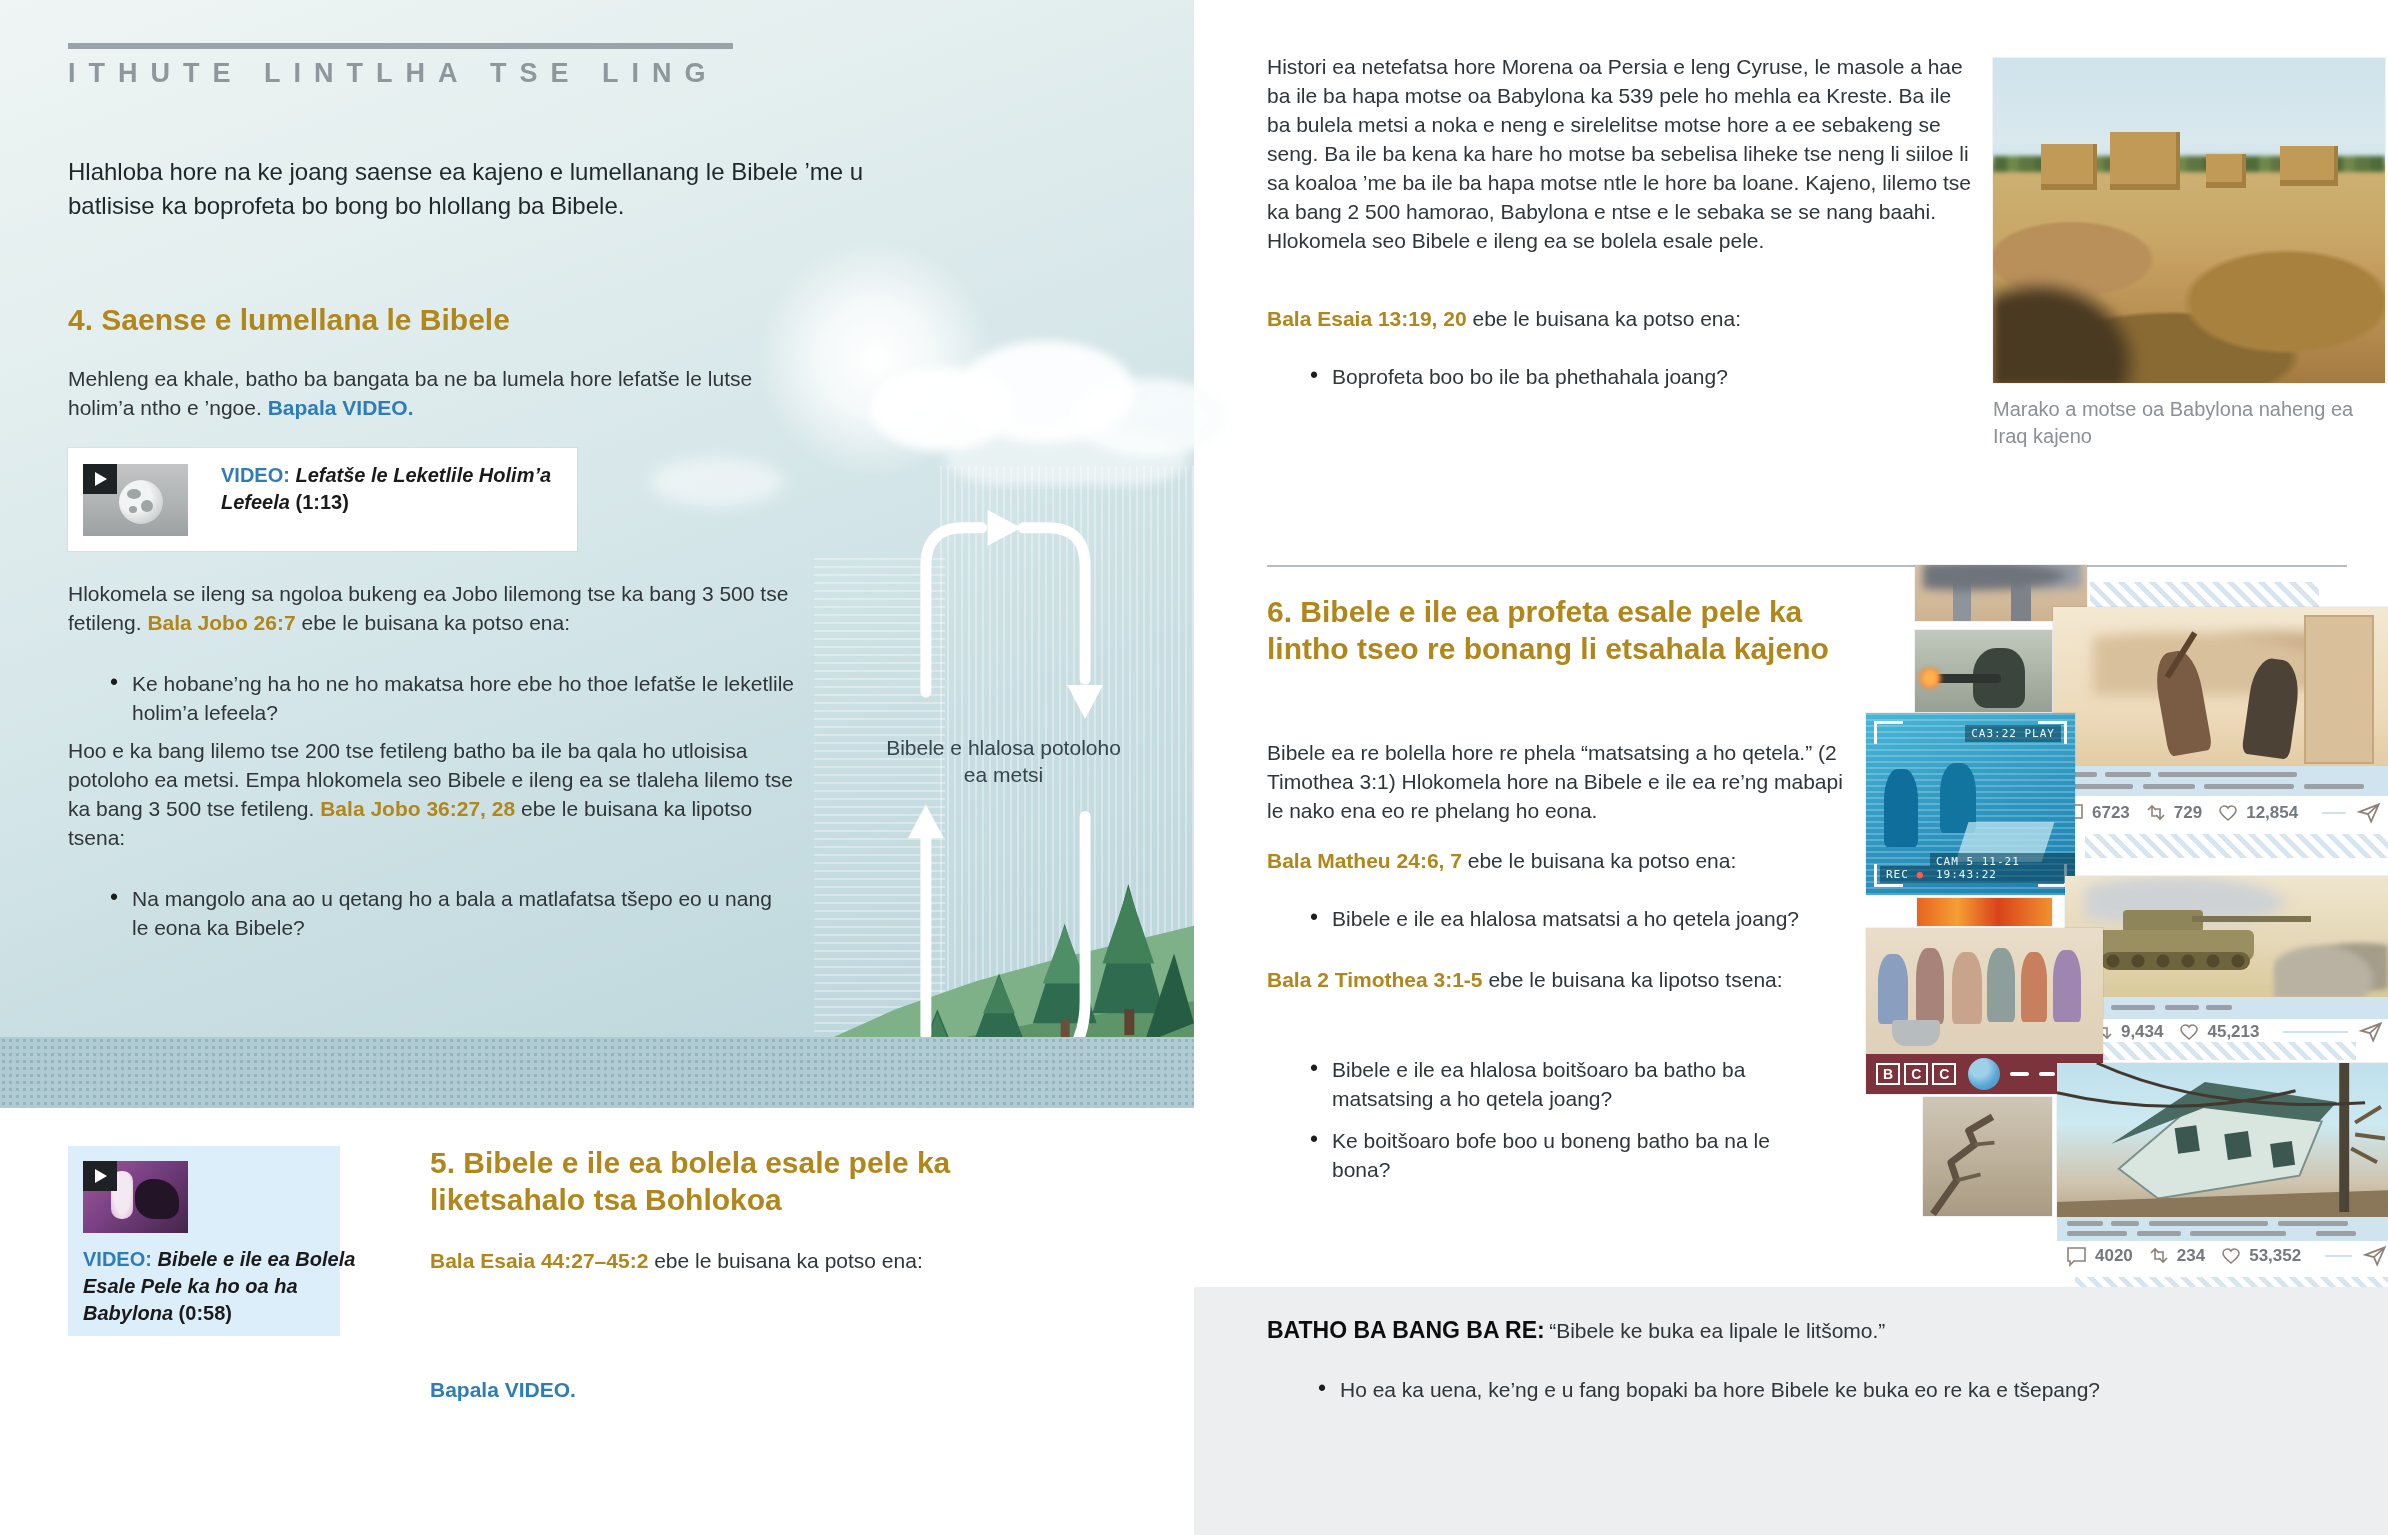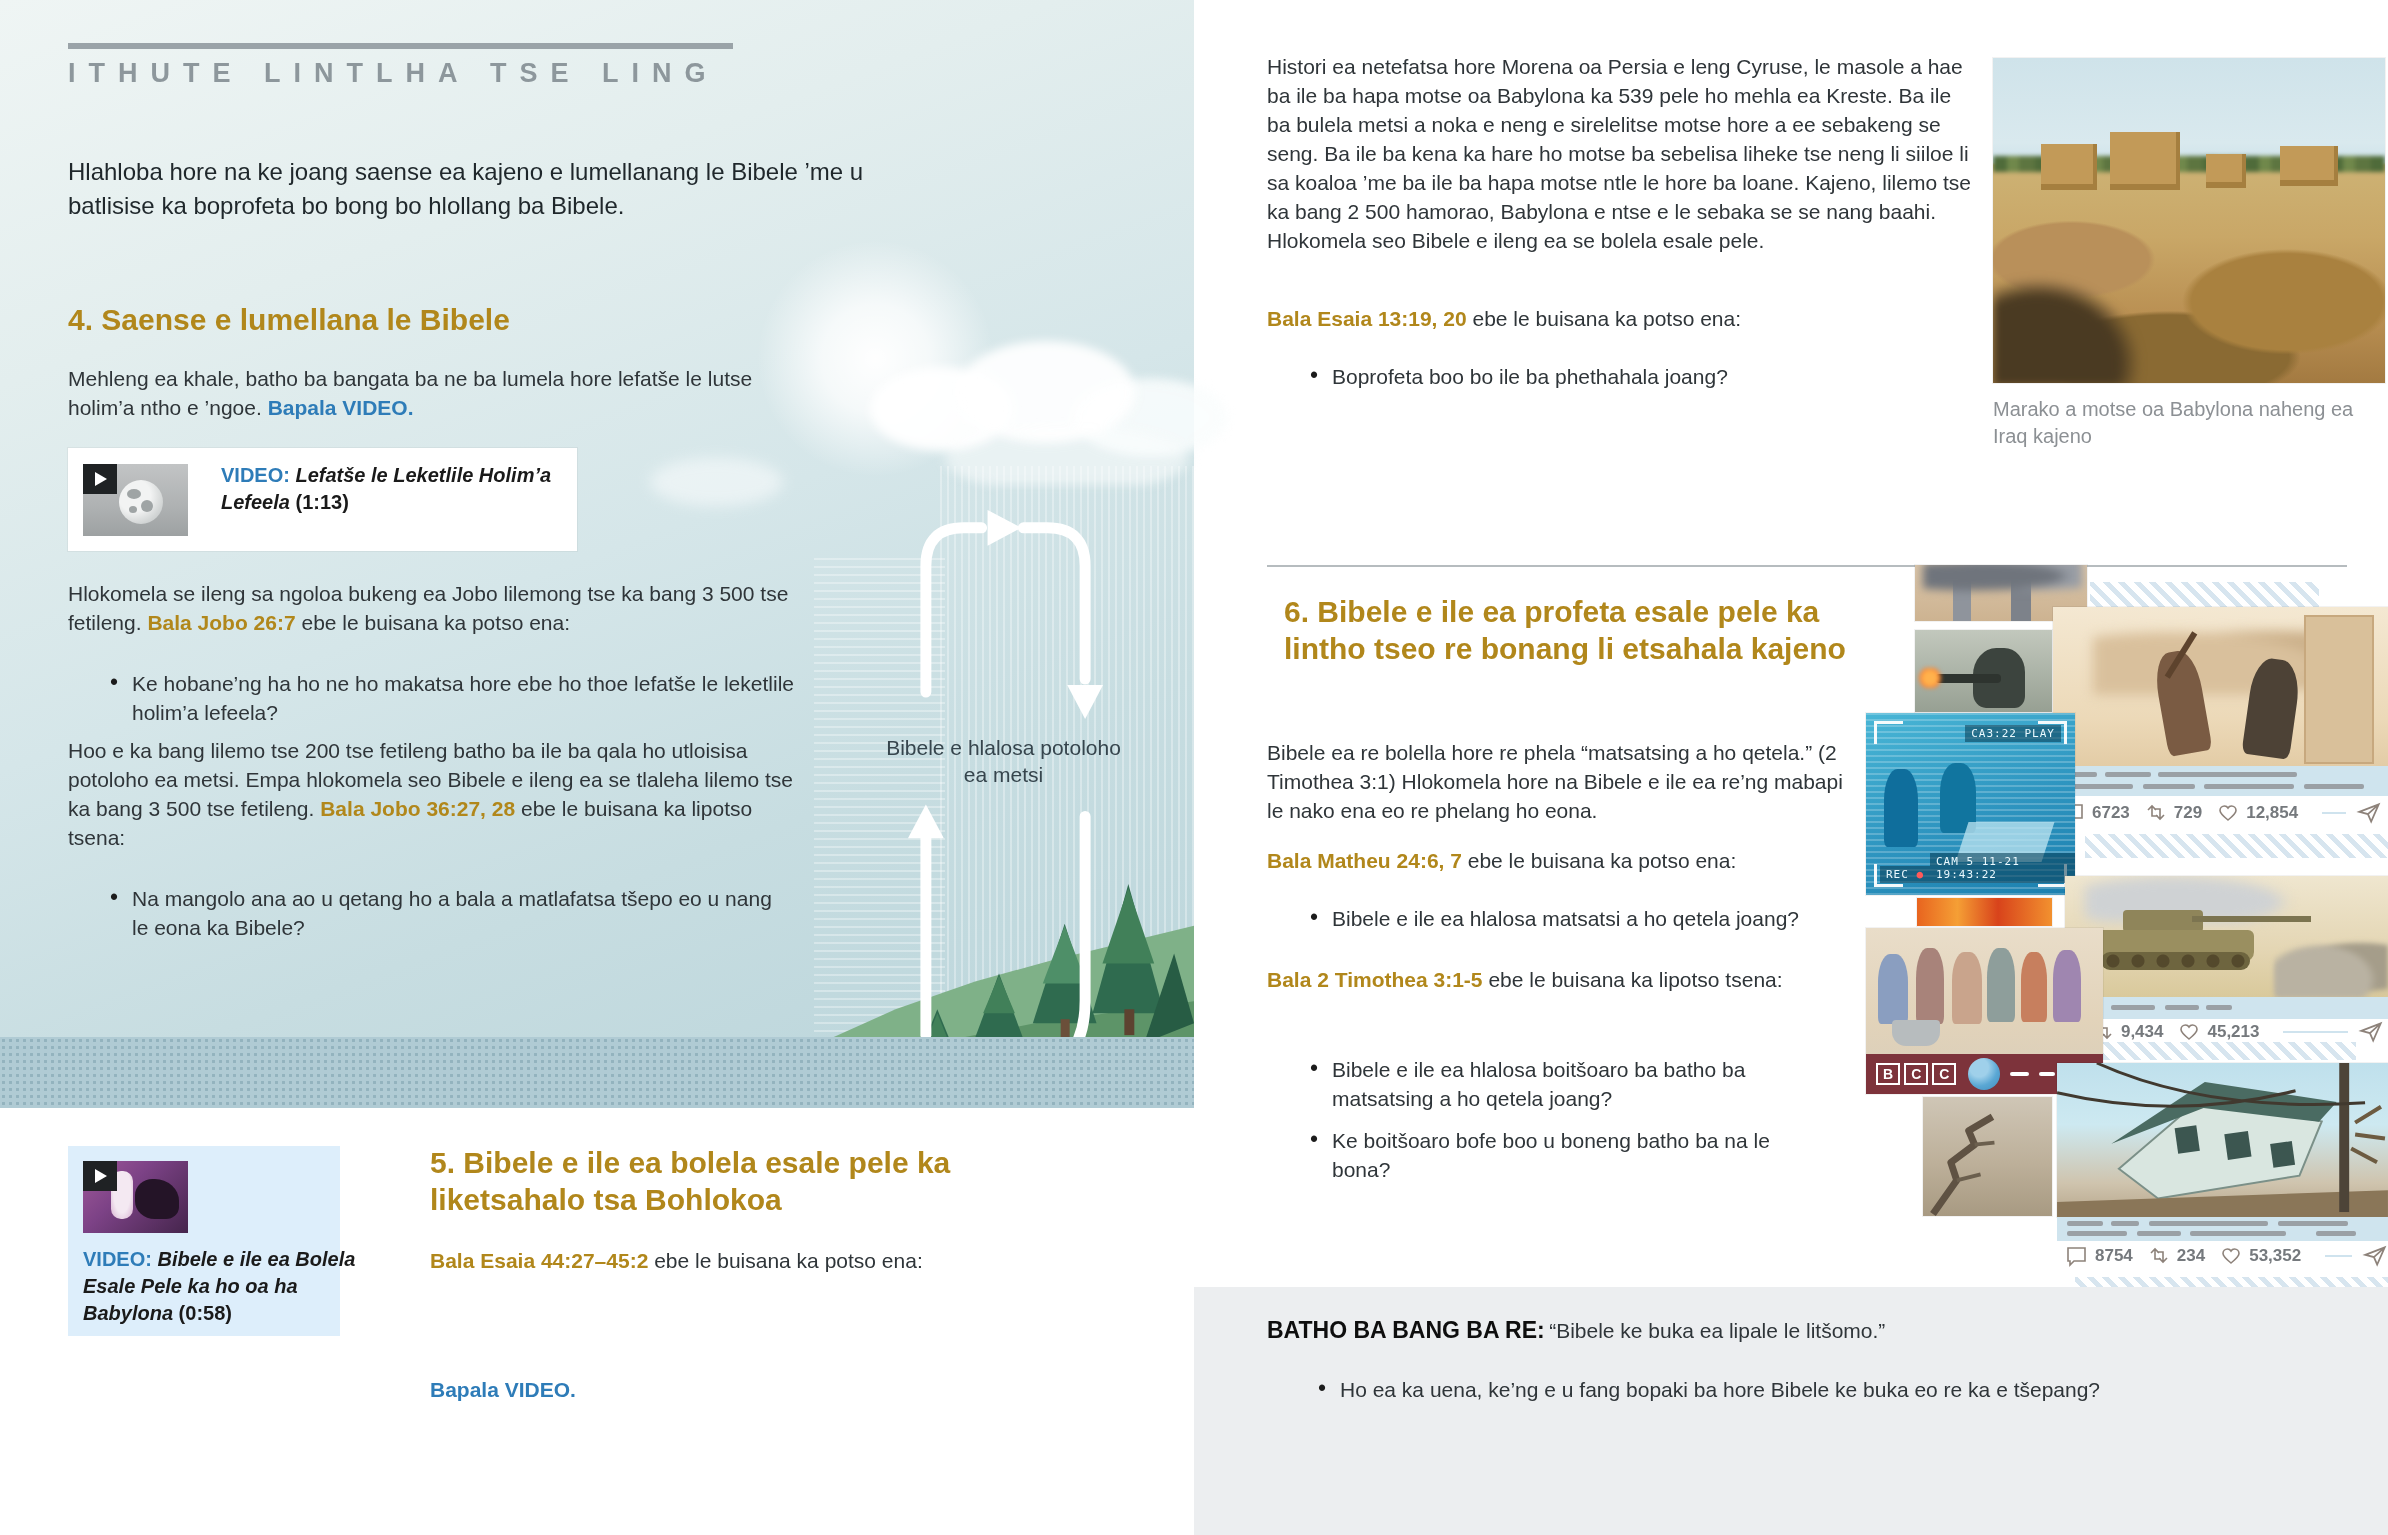--- a/index.html
+++ b/index.html
@@ -243,21 +243,21 @@
     <div class="ruin" style="left:48px;top:86px;width:56px;height:46px;"></div>
     <div class="ruin" style="left:117px;top:74px;width:70px;height:58px;"></div>
     <div class="ruin" style="left:213px;top:96px;width:40px;height:34px;"></div>
     <div class="ruin" style="left:287px;top:88px;width:58px;height:40px;"></div>
     <div class="shadow"></div>
   </div>
   <div class="abs caption" style="left:1993px;top:396px;width:390px;">Marako a motse oa Babylona naheng ea Iraq kajeno</div>
 
   <div class="abs divider"></div>
 
-  <div class="abs gold-h" style="left:1267px;top:593px;width:587px;margin-left:17px;">6. Bibele e ile ea profeta esale pele ka lintho tseo re bonang li etsahala kajeno</div>
+  <div class="abs gold-h" style="left:1267px;top:593px;width:587px;">6. Bibele e ile ea profeta esale pele ka lintho tseo re bonang li etsahala kajeno</div>
 
   <div class="abs bt" style="left:1267px;top:738px;width:597px;">Bibele ea re bolella hore re phela “matsatsing a ho qetela.” (2 Timothea 3:1) Hlokomela hore na Bibele e ile ea re’ng mabapi le nako ena eo re phelang ho eona.</div>
 
   <div class="abs bt" style="left:1267px;top:846px;width:597px;">
     <span class="goldref">Bala Matheu 24:6, 7</span>
     <span>ebe le buisana ka potso ena:</span>
   </div>
 
   <ul class="bullets abs bt" style="left:1290px;top:888px;width:517px;">
     <li>Bibele e ile ea hlalosa matsatsi a ho qetela joang?</li>
@@ -447,21 +447,21 @@
     <div class="dash" style="left:10px;top:14px;width:60px;"></div>
     <div class="dash" style="left:80px;top:14px;width:44px;"></div>
     <div class="dash" style="left:133px;top:14px;width:96px;"></div>
     <div class="dash" style="left:259px;top:14px;width:40px;"></div>
   </div>
 
   <div class="abs social" style="left:2065px;top:1241px;width:323px;height:30px;">
     <svg width="24" height="24" viewBox="0 0 24 24">
       <path d="M3 4 h17 v13 h-11 l-4 4 v-4 h-2 z" fill="none" stroke="#8d827a" stroke-width="1.6"></path>
       </svg>
-    <span class="num">8754</span>
+    <span class="num">4020</span>
     <svg width="24" height="24" viewBox="0 0 24 24">
       <path d="M4 9 L8 5 L12 9 M8 5 V15 H14 M20 14 L16 18 L12 14 M16 18 V8 H10" fill="none" stroke="#8d827a" stroke-width="1.6"></path>
       </svg>
     <span class="num">234</span>
     <svg width="24" height="24" viewBox="0 0 24 24">
       <path d="M12 19 C7 15 4 12.5 4 9.5 C4 7 6 5 8.5 5 C10 5 11.3 5.8 12 7 C12.7 5.8 14 5 15.5 5 C18 5 20 7 20 9.5 C20 12.5 17 15 12 19 Z" fill="none" stroke="#8d827a" stroke-width="1.6"></path>
       </svg>
     <span class="num">53,352</span>
     <span class="line"></span>
     <svg width="26" height="26" viewBox="0 0 24 24">

